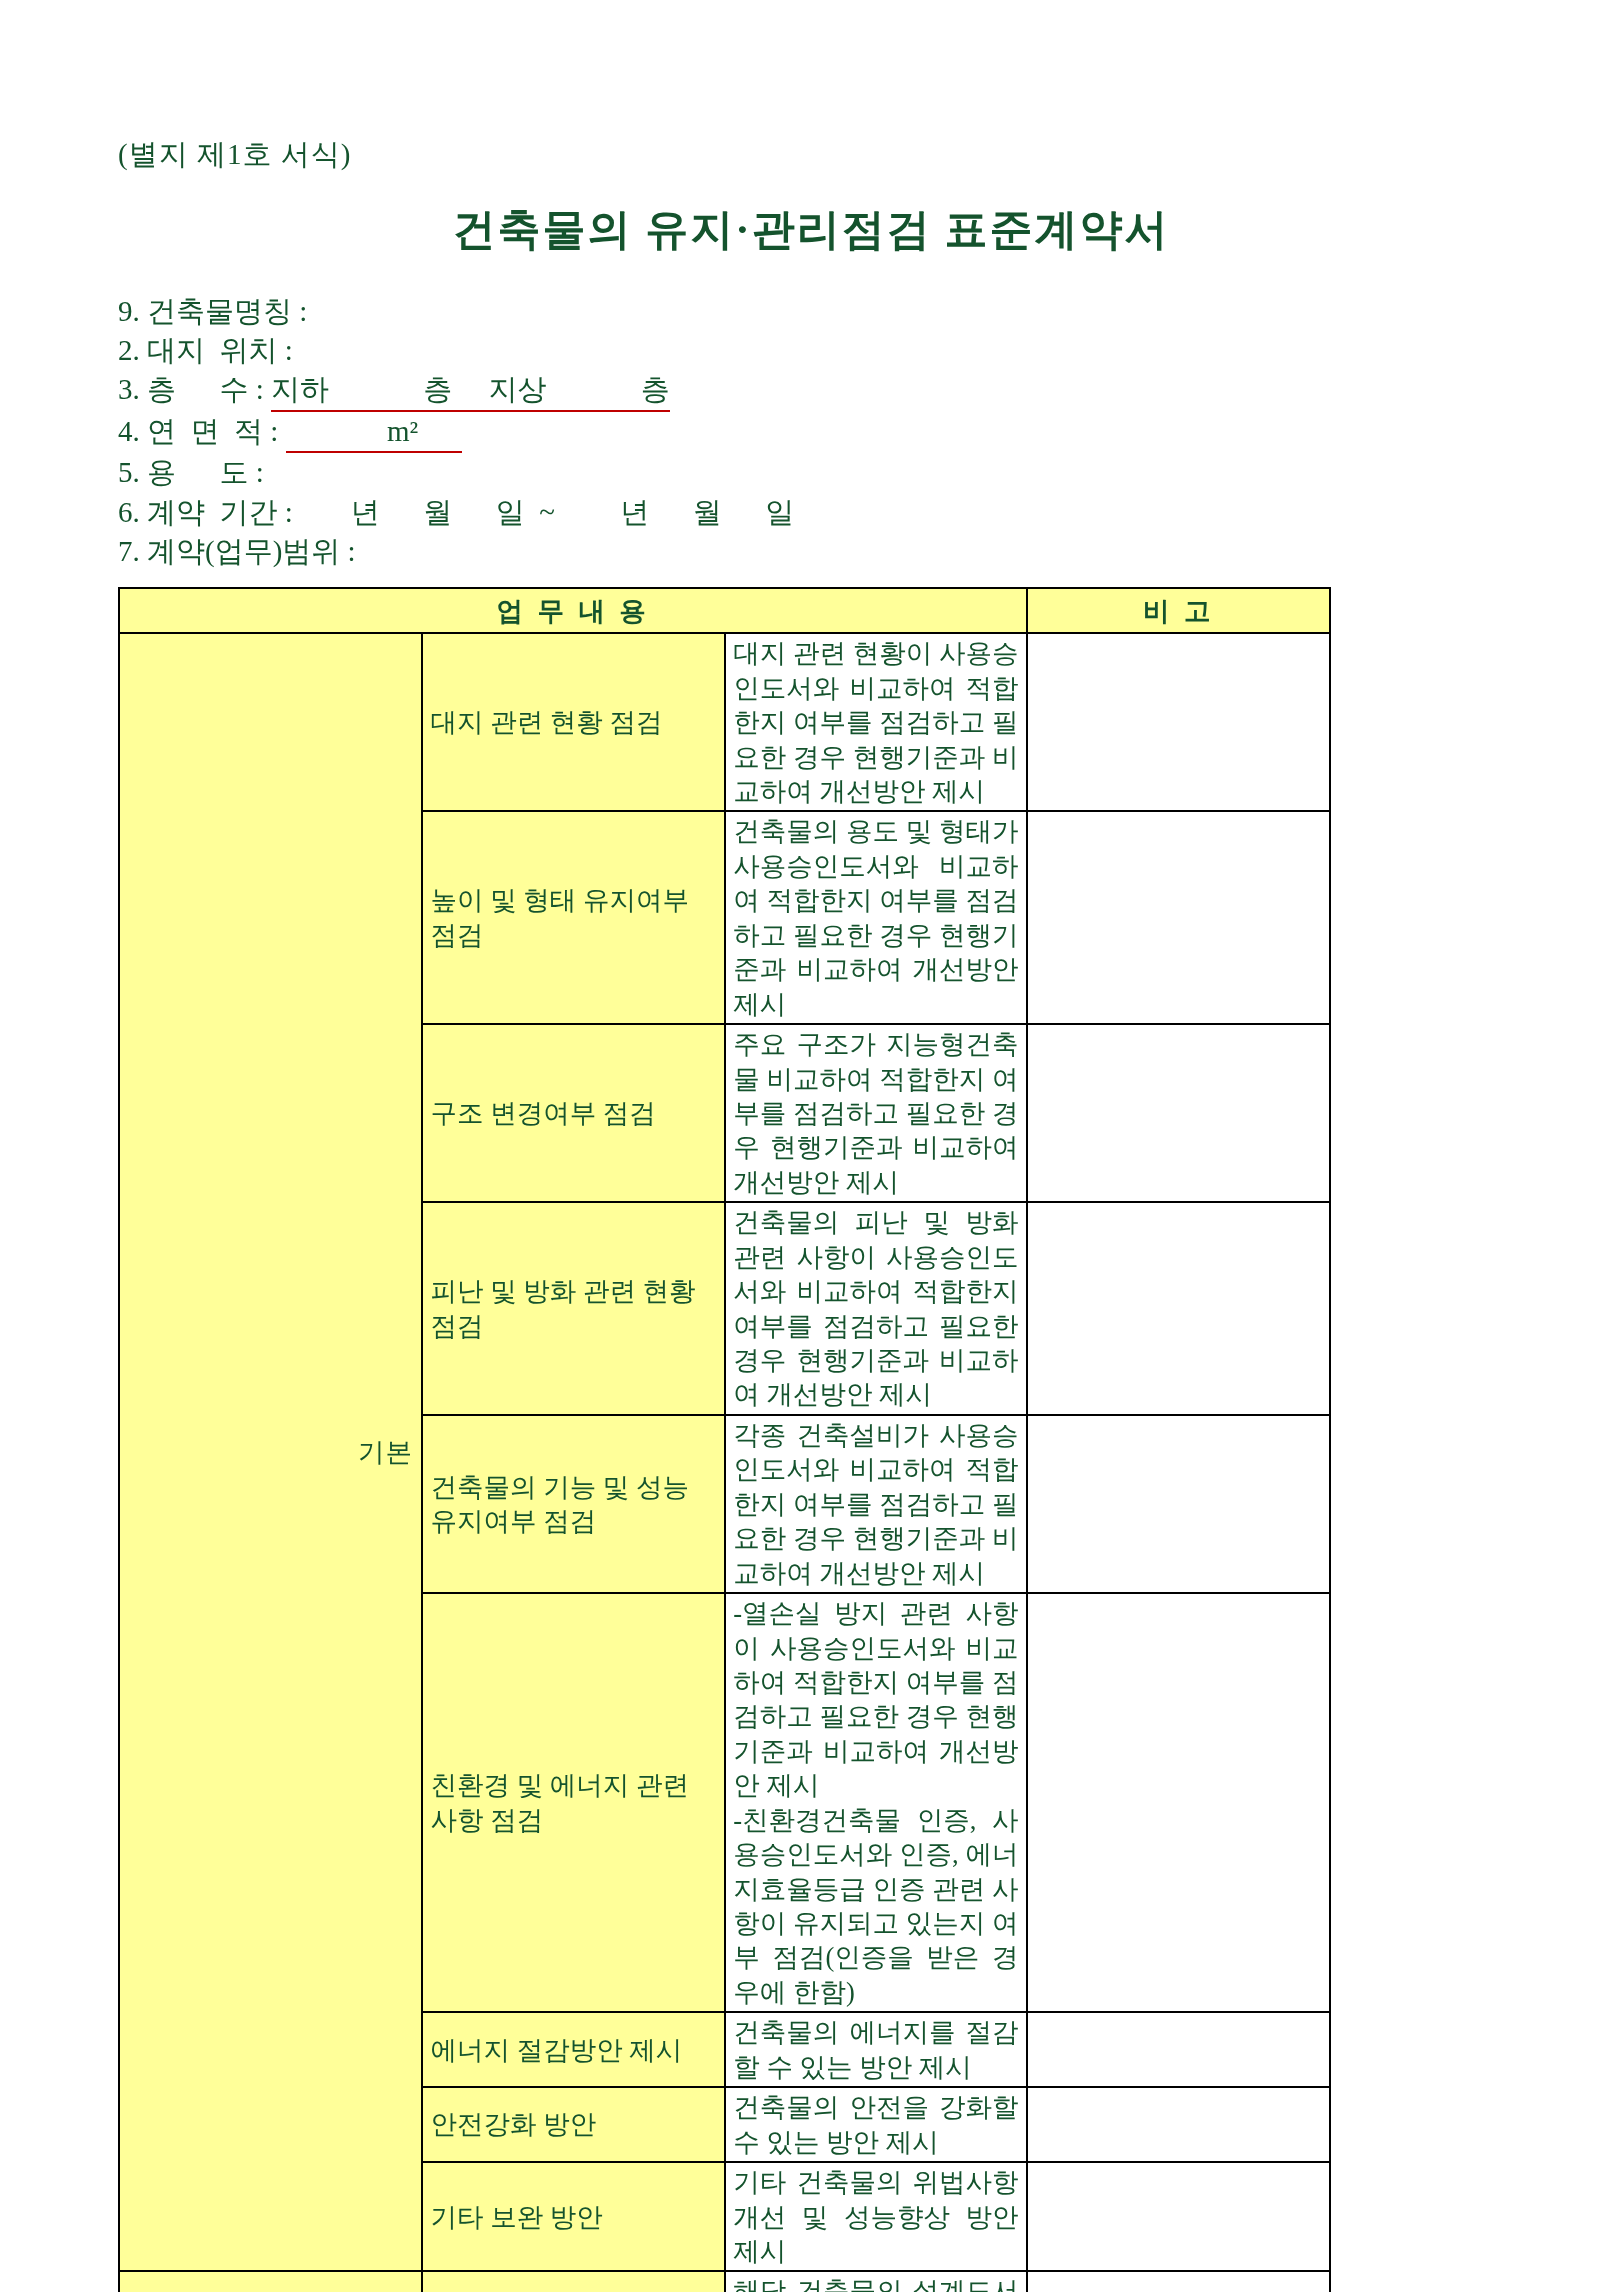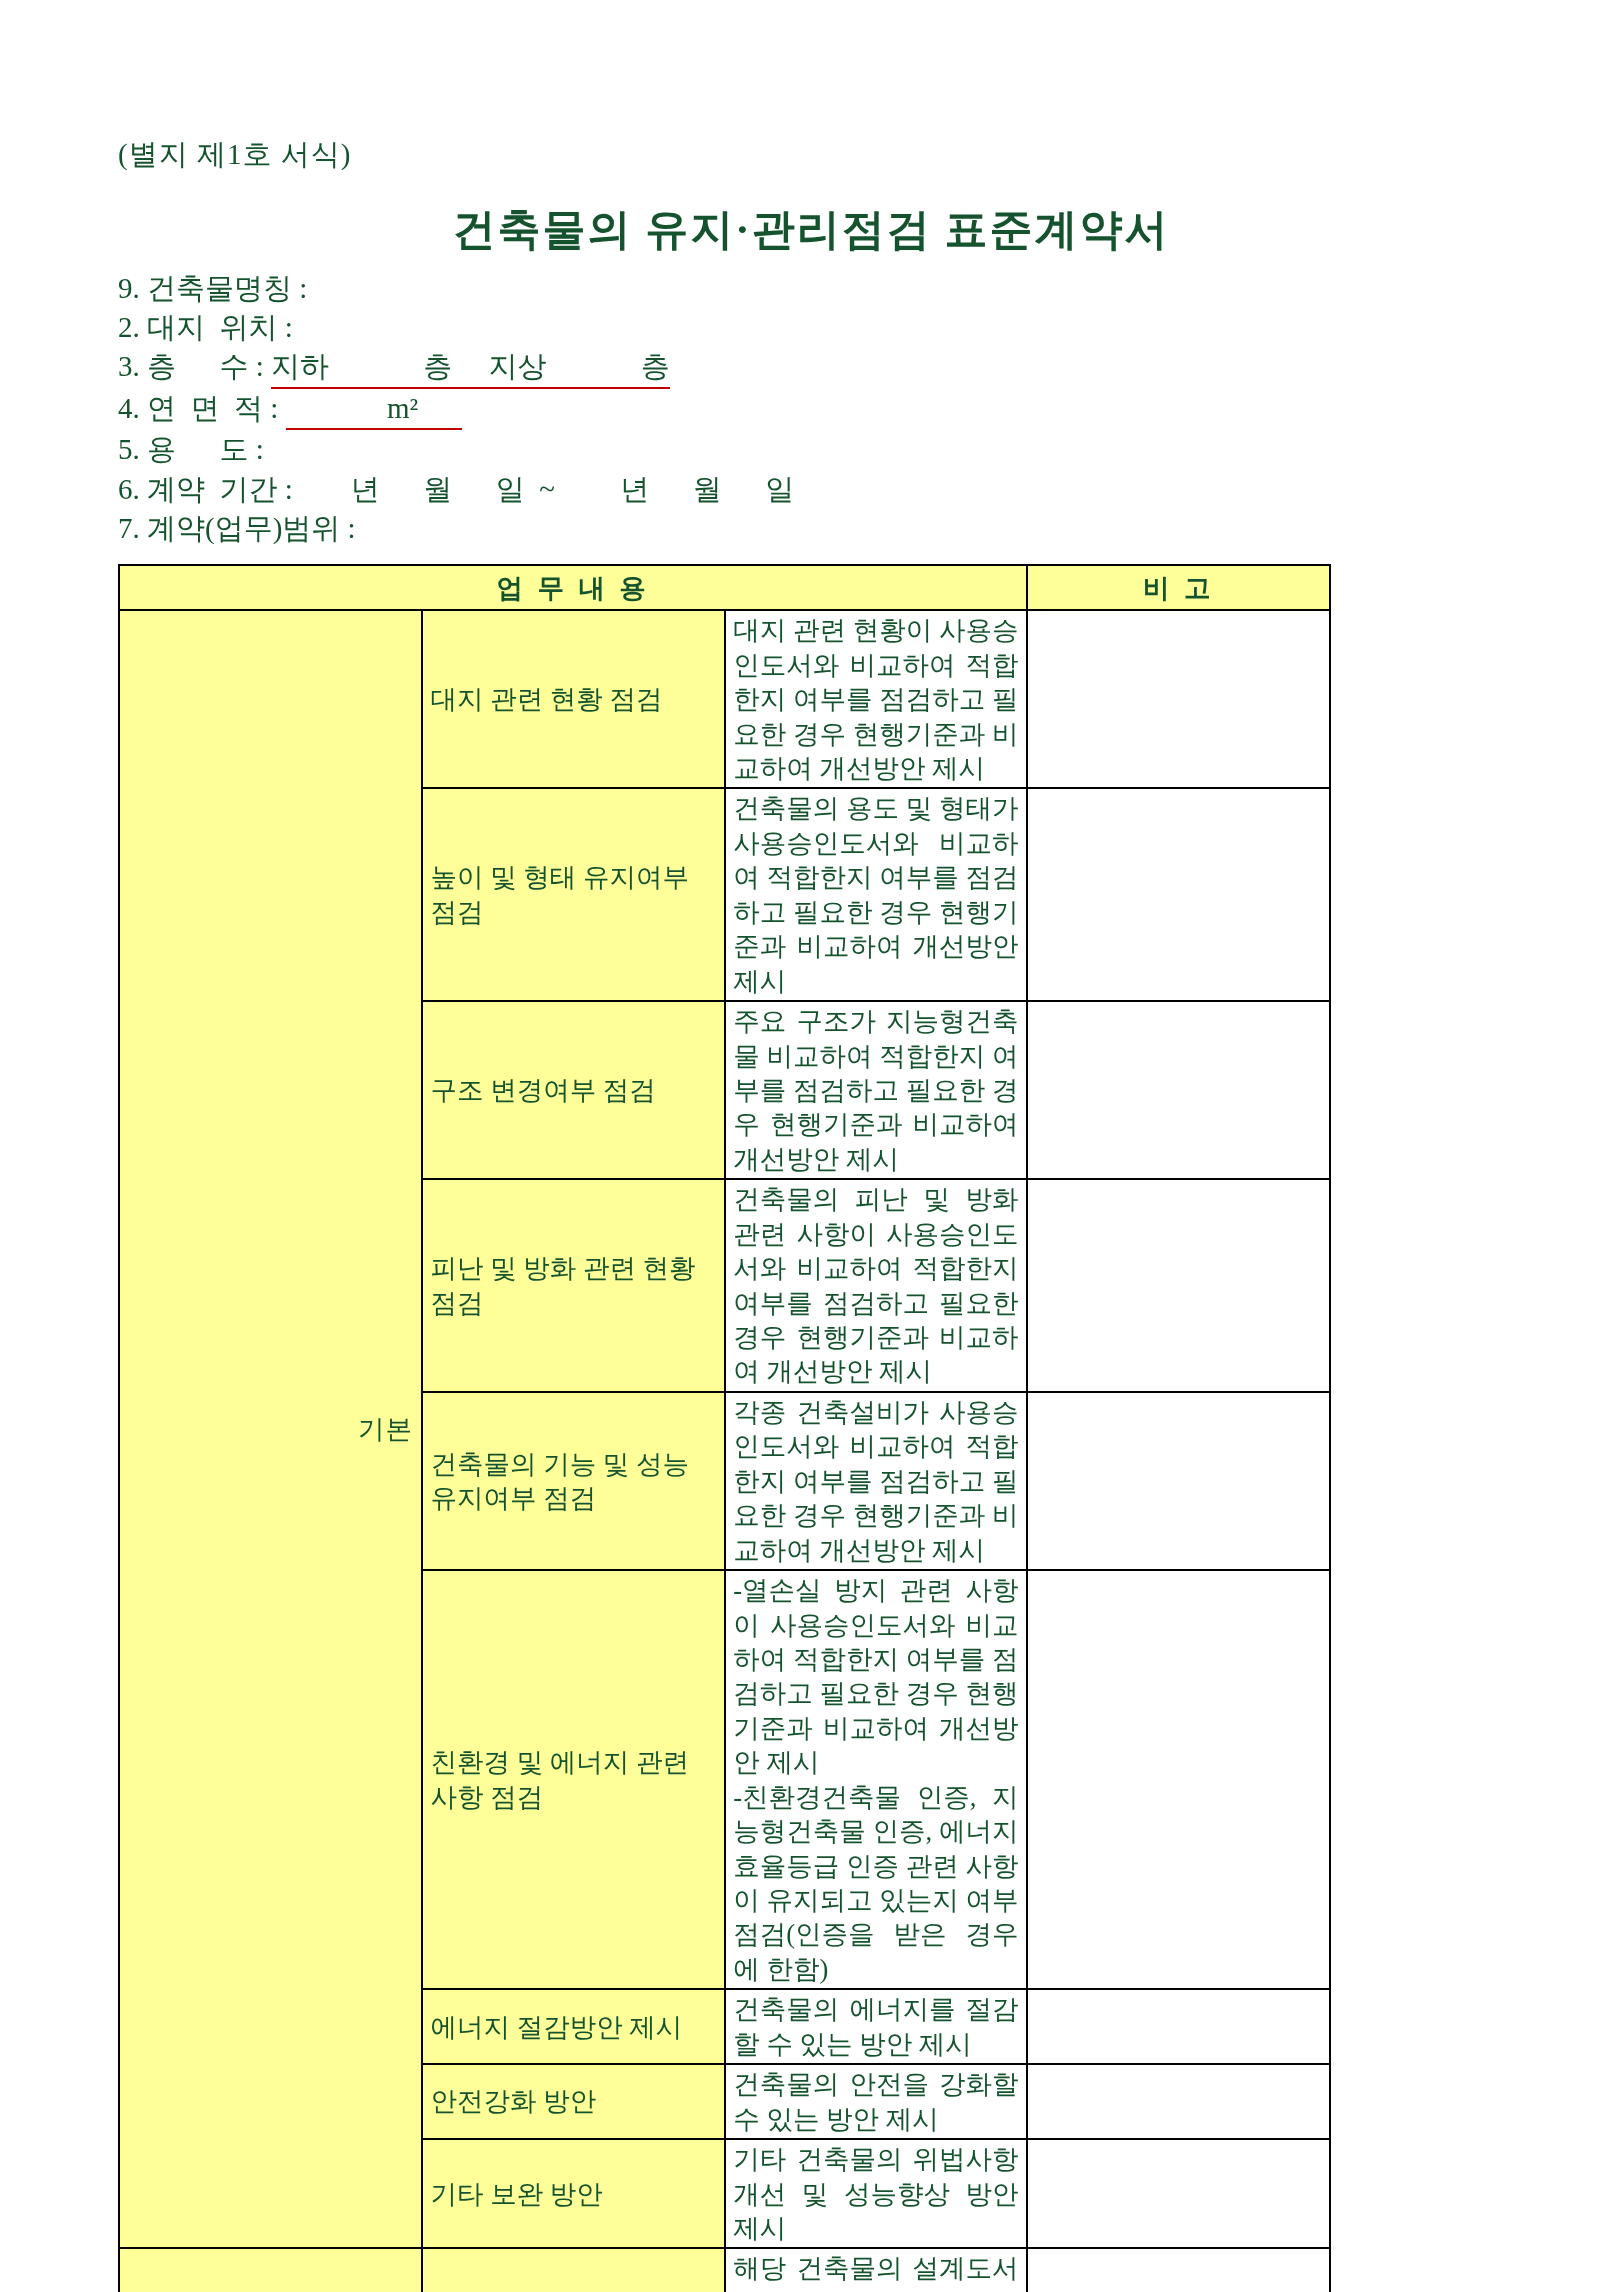--- a/index.html
+++ b/index.html
@@ -16,21 +16,21 @@
     overflow:hidden;
   }
   .pre{white-space:pre-wrap;}
   .form-note{font-size:29px;letter-spacing:1px;}
   .doc-title{
     font-size:43px;
     font-weight:bold;
     text-align:center;
     letter-spacing:2px;
     margin-top:25.5px;
-    margin-bottom:10px;
+    margin-bottom:33px;
   }
   .item-list{font-size:29px;line-height:1.36;}
   .item-line{white-space:pre-wrap;}
   .fill-red{
     display:inline-block;
     border-bottom:2px solid #bf0000;
     white-space:pre;
   }
   
   table.work{
@@ -124,21 +124,21 @@
       </tr>
       <tr>
         <td class="item">건축물의 기능 및 성능 유지여부 점검</td>
         <td class="desc">각종 건축설비가 사용승인도서와 비교하여 적합한지 여부를 점검하고 필요한 경우 현행기준과 비교하여 개선방안 제시</td>
         <td class="remark"></td>
       </tr>
       <tr>
         <td class="item">친환경 및 에너지 관련 사항 점검</td>
         <td class="desc">
           <div>-열손실 방지 관련 사항이 사용승인도서와 비교하여 적합한지 여부를 점검하고 필요한 경우 현행기준과 비교하여 개선방안 제시</div>
-          <div>-친환경건축물 인증, 지능형건축물 인증, 에너지효율등급 인증 관련 사항이 유지되고 있는지 여부 점검(인증을 받은 경우에 한함)</div>
+          <div>-친환경건축물 인증, 사용승인도서와 인증, 에너지효율등급 인증 관련 사항이 유지되고 있는지 여부 점검(인증을 받은 경우에 한함)</div>
         </td>
         <td class="remark"></td>
       </tr>
       <tr>
         <td class="item">에너지 절감방안 제시</td>
         <td class="desc">건축물의 에너지를 절감할 수 있는 방안 제시</td>
         <td class="remark"></td>
       </tr>
       <tr>
         <td class="item">안전강화 방안</td>

